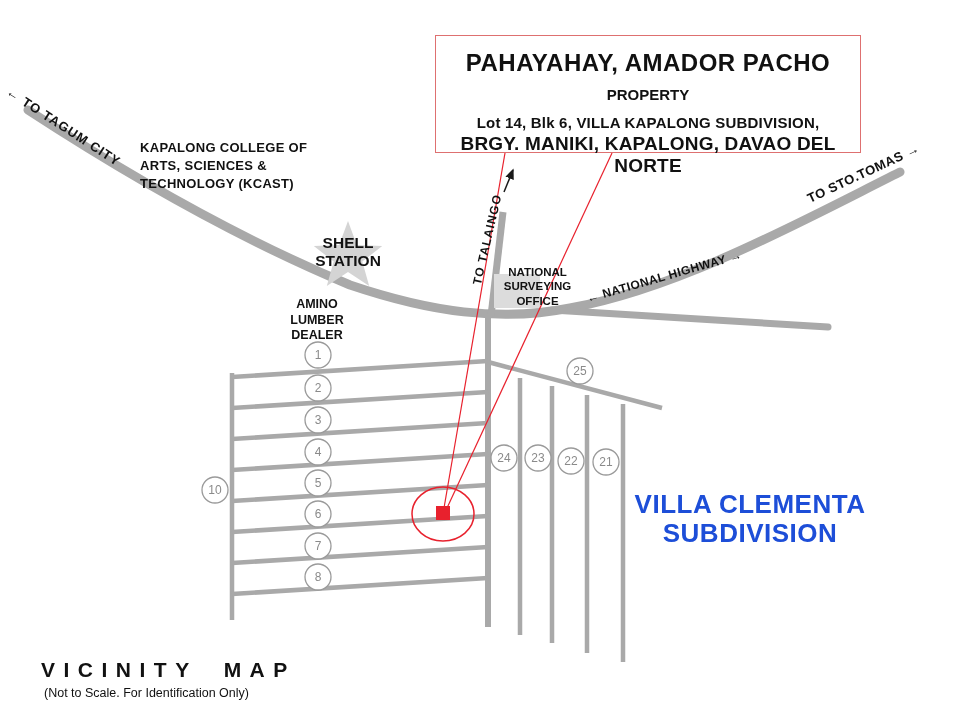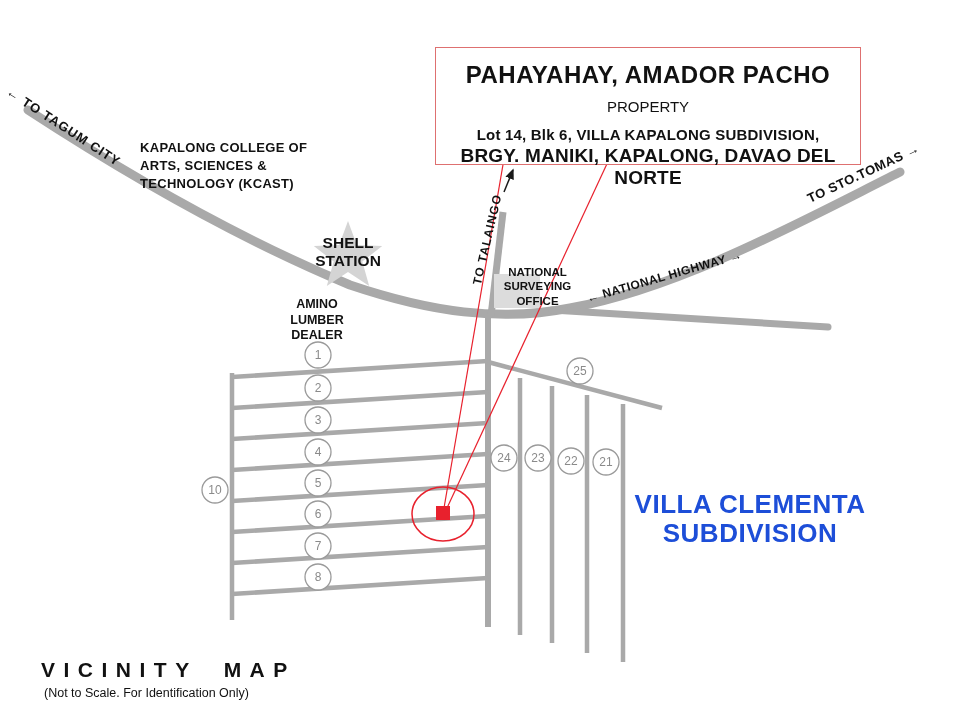--- a/index.html
+++ b/index.html
@@ -14,23 +14,23 @@
   .lumber{left:277px;top:297px;width:80px;font-size:12.5px;line-height:1.25;}
   .survey{left:485px;top:265px;width:105px;font-size:11.5px;line-height:1.25;}
   .tagum{left:12px;top:84px;font-size:13px;letter-spacing:1px;transform:rotate(33deg);}
   .stotomas{left:805px;top:192px;font-size:13px;letter-spacing:.5px;transform:rotate(-25deg);}
   .nathwy{left:585px;top:292px;font-size:12px;letter-spacing:.5px;transform:rotate(-16deg);}
   .talaingo{left:470px;top:283px;font-size:12px;letter-spacing:1px;transform:rotate(-77deg);}
   .subname{left:625px;top:490px;width:250px;font-size:26px;line-height:1.12;color:#1d4ed8;letter-spacing:.5px;}
   .vmap{left:41px;top:658px;font-size:21px;letter-spacing:8.5px;word-spacing:12px;white-space:nowrap;}
   .vsub{left:44px;top:686px;font-size:12.5px;font-weight:normal;white-space:nowrap;}
   .titlebox{position:absolute;left:435px;top:35px;width:424px;height:116px;background:#fff;
-            border:1.5px solid #de7070;text-align:center;margin-top:12px;}
+            border:1.5px solid #de7070;text-align:center;}
   .titlebox .t1{font-size:24px;font-weight:bold;margin-top:13px;letter-spacing:.5px;}
-  .titlebox .t2{font-size:15px;font-weight:normal;margin-top:9px;}
+  .titlebox .t2{font-size:15px;font-weight:bold;margin-top:9px;}
   .titlebox .t3{font-size:15px;font-weight:bold;margin-top:11px;letter-spacing:.2px;}
   .titlebox .t4{font-size:19px;font-weight:bold;margin-top:2px;letter-spacing:.2px;}
   .arrow{display:inline-block;font-weight:bold;}
   svg .road{stroke:#a9a9a9;fill:none;}
   svg .street{stroke:#a9a9a9;stroke-width:4.5;}
   svg .lotc{fill:#ffffff;stroke:#9a9a9a;stroke-width:1.3;}
   svg .lotn{fill:#8a8a8a;font-family:"Liberation Sans",sans-serif;font-size:12px;text-anchor:middle;}
 </style>
 </head>
 <body>

